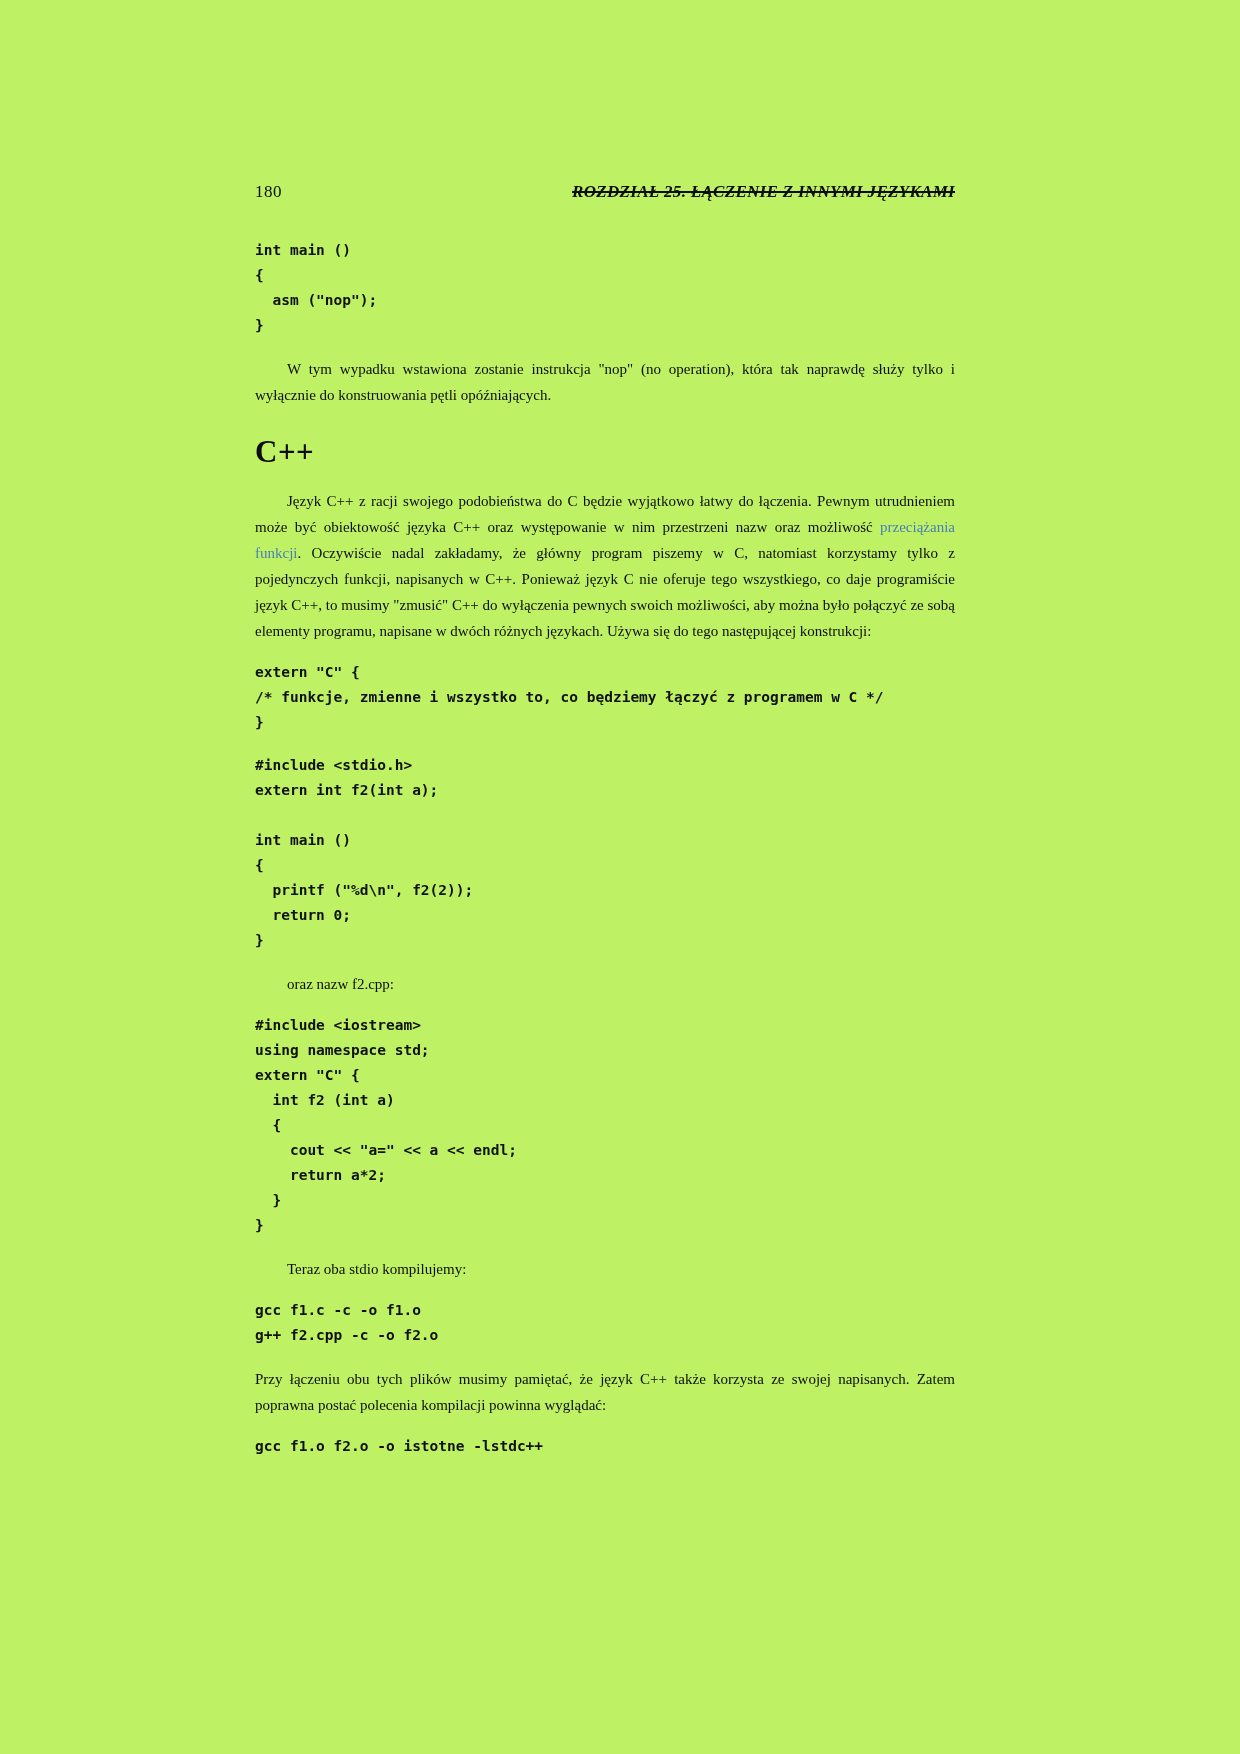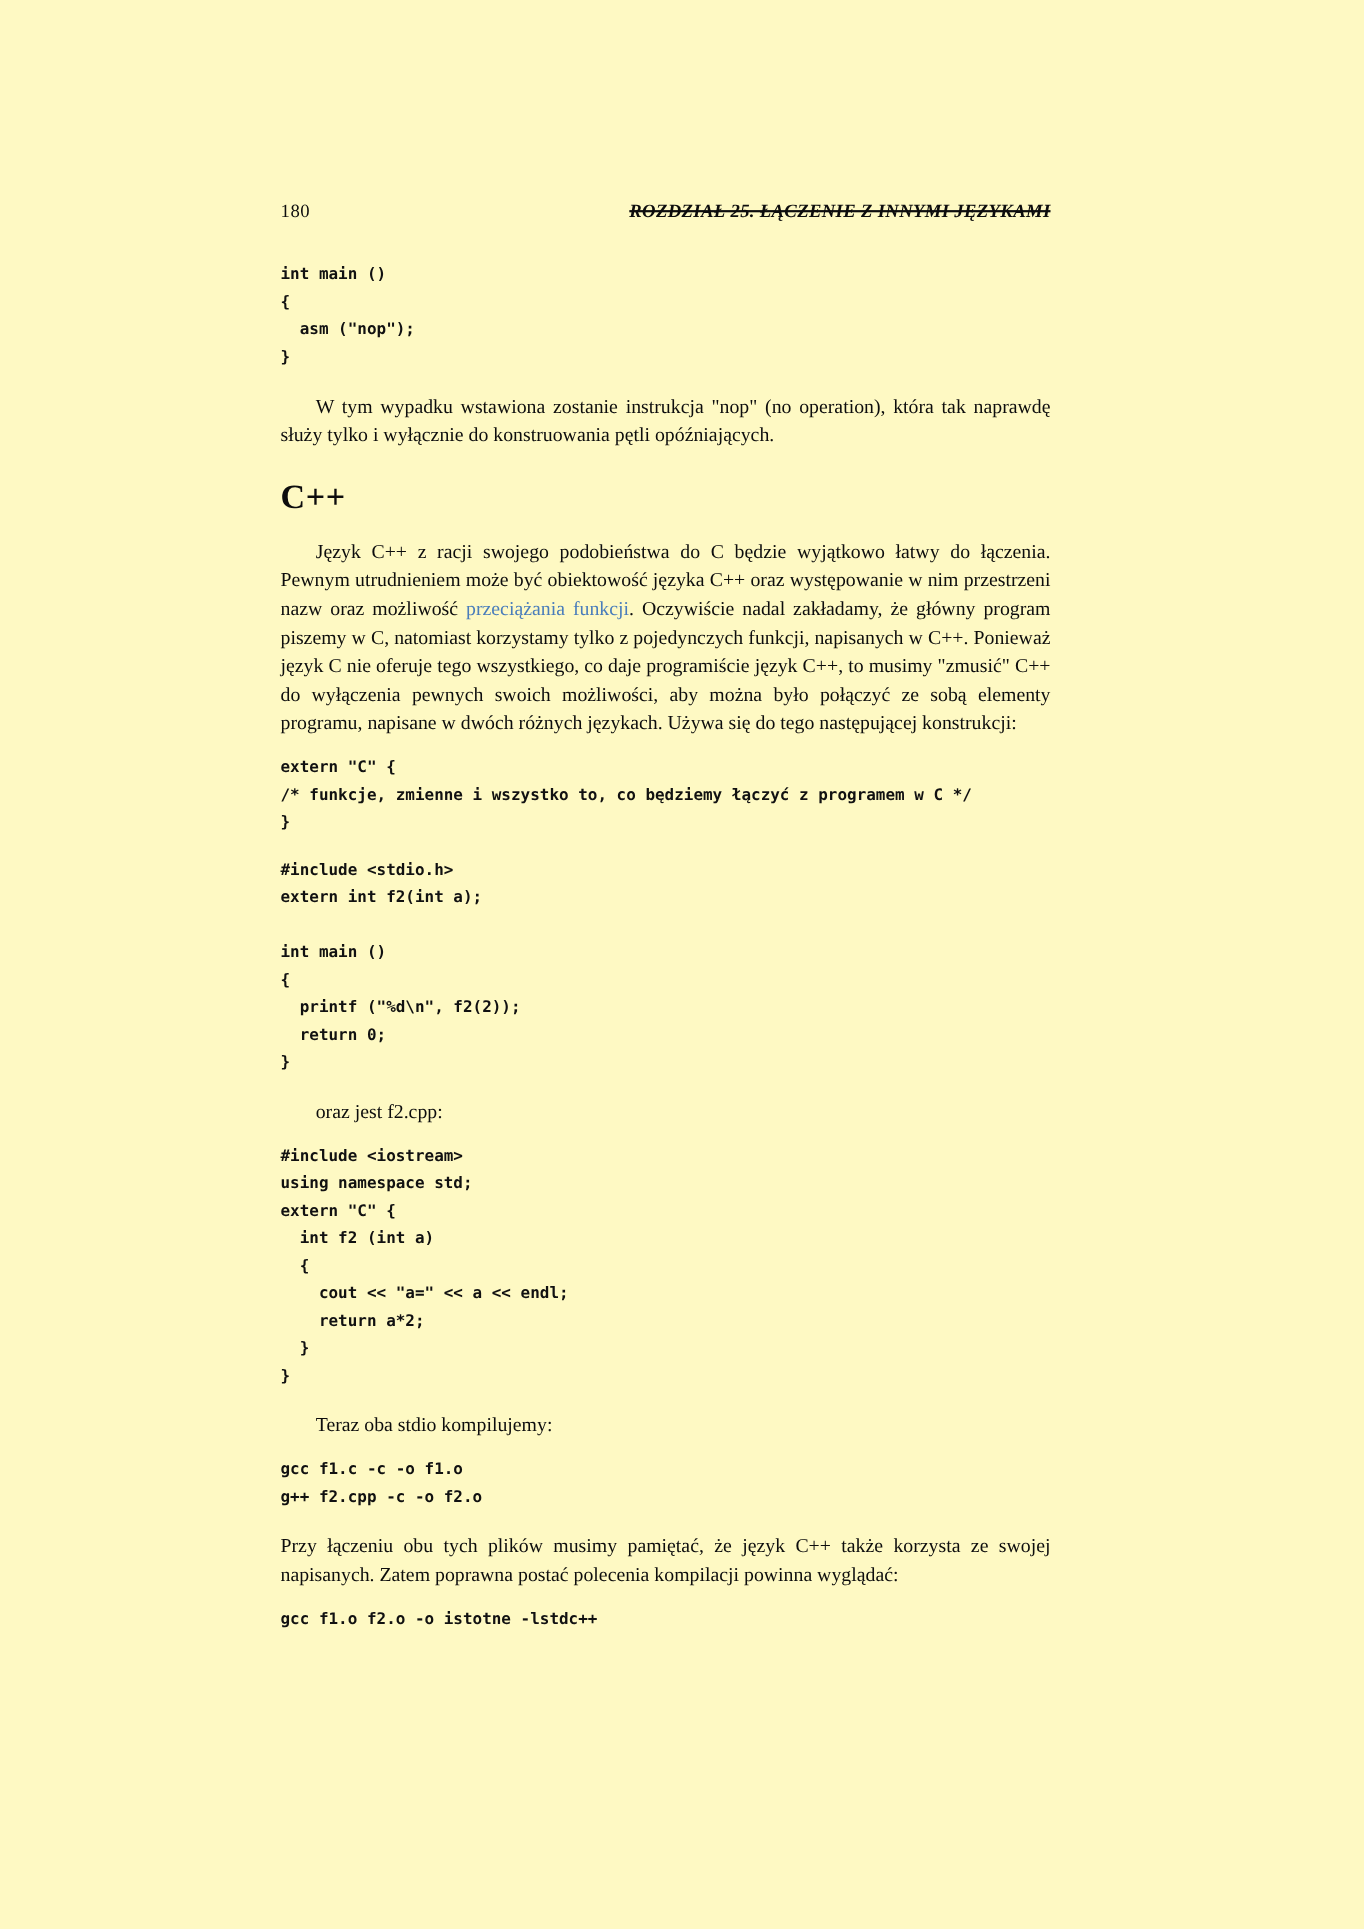--- a/index.html
+++ b/index.html
@@ -1,20 +1,20 @@
 <!DOCTYPE html>
 <html><head>
 <meta charset="utf-8">
 <style>
   html, body { margin: 0; padding: 0; background: #e8e8e8; }
   .page {
     position: relative;
     width: 1240px;
     height: 1754px;
-    background: #fef9c3;
+    background: #bef264;
     font-family: "Liberation Serif", serif;
     color: #0d0d0d;
     overflow: hidden;
   }
   .content {
     position: absolute;
     left: 255px;
     top: 182px;
     width: 700px;
   }
@@ -40,21 +40,21 @@
   pre.code {
     font-family: "DejaVu Sans Mono", monospace;
     font-weight: 700;
     font-size: 14.5px;
     line-height: 25px;
     margin: 0 0 18px 0;
     white-space: pre;
     color: #111;
   }
   p.body-text {
-    font-size: 18px;
+    font-size: 15px;
     line-height: 26px;
     text-align: justify;
     margin: 0 0 16px 0;
   }
   p.indent { text-indent: 32px; }
   p.noindent { text-indent: 0; }
   h1.section-heading {
     font-size: 31px;
     font-weight: 700;
     margin: 26px 0 18px 0;
@@ -97,21 +97,21 @@
 
     <pre class="code">#include &lt;stdio.h&gt;
 extern int f2(int a);
 
 int main ()
 {
   printf ("%d\n", f2(2));
   return 0;
 }</pre>
 
-    <p class="body-text indent tight">oraz jest f2.cpp:</p>
+    <p class="body-text indent tight">oraz nazw f2.cpp:</p>
 
     <pre class="code">#include &lt;iostream&gt;
 using namespace std;
 extern "C" {
   int f2 (int a)
   {
     cout &lt;&lt; "a=" &lt;&lt; a &lt;&lt; endl;
     return a*2;
   }
 }</pre>

